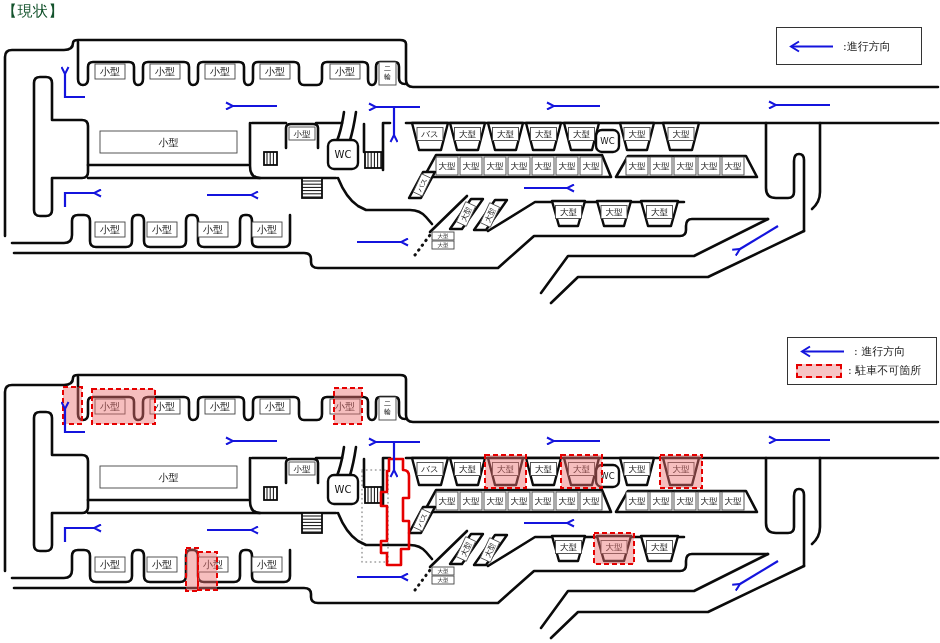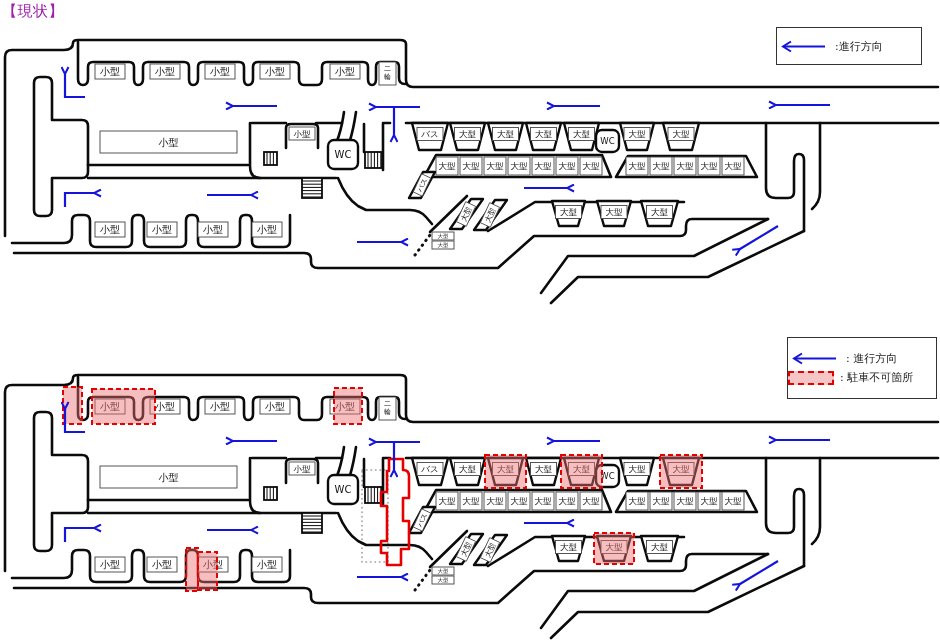--- a/index.html
+++ b/index.html
@@ -1,24 +1,24 @@
 <!DOCTYPE html>
 <html><head>
 <meta charset="utf-8">
 <style>
   html,body{margin:0;padding:0;background:#fff;}
   .stage{position:relative;width:940px;height:643px;background:#fff;overflow:hidden;
          font-family:"DejaVu Sans",sans-serif;color:#1a1a1a;}
-  .title{position:absolute;left:2px;font-size:15px;letter-spacing:0.5px;color:#a21caf;white-space:nowrap;}
+  .title{position:absolute;left:2px;font-size:15px;letter-spacing:0.5px;color:#14532d;white-space:nowrap;}
   #t1{top:2px;}
   #t2{top:303px;}
   .legend{position:absolute;background:#fff;border:1.6px solid #333;box-sizing:border-box;
-          display:flex;flex-direction:column;justify-content:center;gap:4px;padding:4px 0;}
+          display:flex;flex-direction:column;justify-content:center;gap:4px;padding:4px 8px;}
   #lg1{left:776px;top:27px;width:146px;height:38px;}
-  #lg2{left:787px;top:337px;width:150px;height:62px;}
+  #lg2{left:787px;top:337px;width:150px;height:48px;}
   .lrow{display:flex;align-items:center;gap:6px;font-size:11px;white-space:nowrap;}
   .lrow svg{flex:0 0 auto;}
   .swatch{width:46px;height:14px;background:#f6c5c5;border:2px dashed #e60000;box-sizing:border-box;flex:0 0 auto;}
   #cv{position:absolute;left:0;top:0;}
   text{font-family:"DejaVu Sans",sans-serif;fill:#111;}
 </style>
 </head>
 <body>
 
 <div class="stage">

